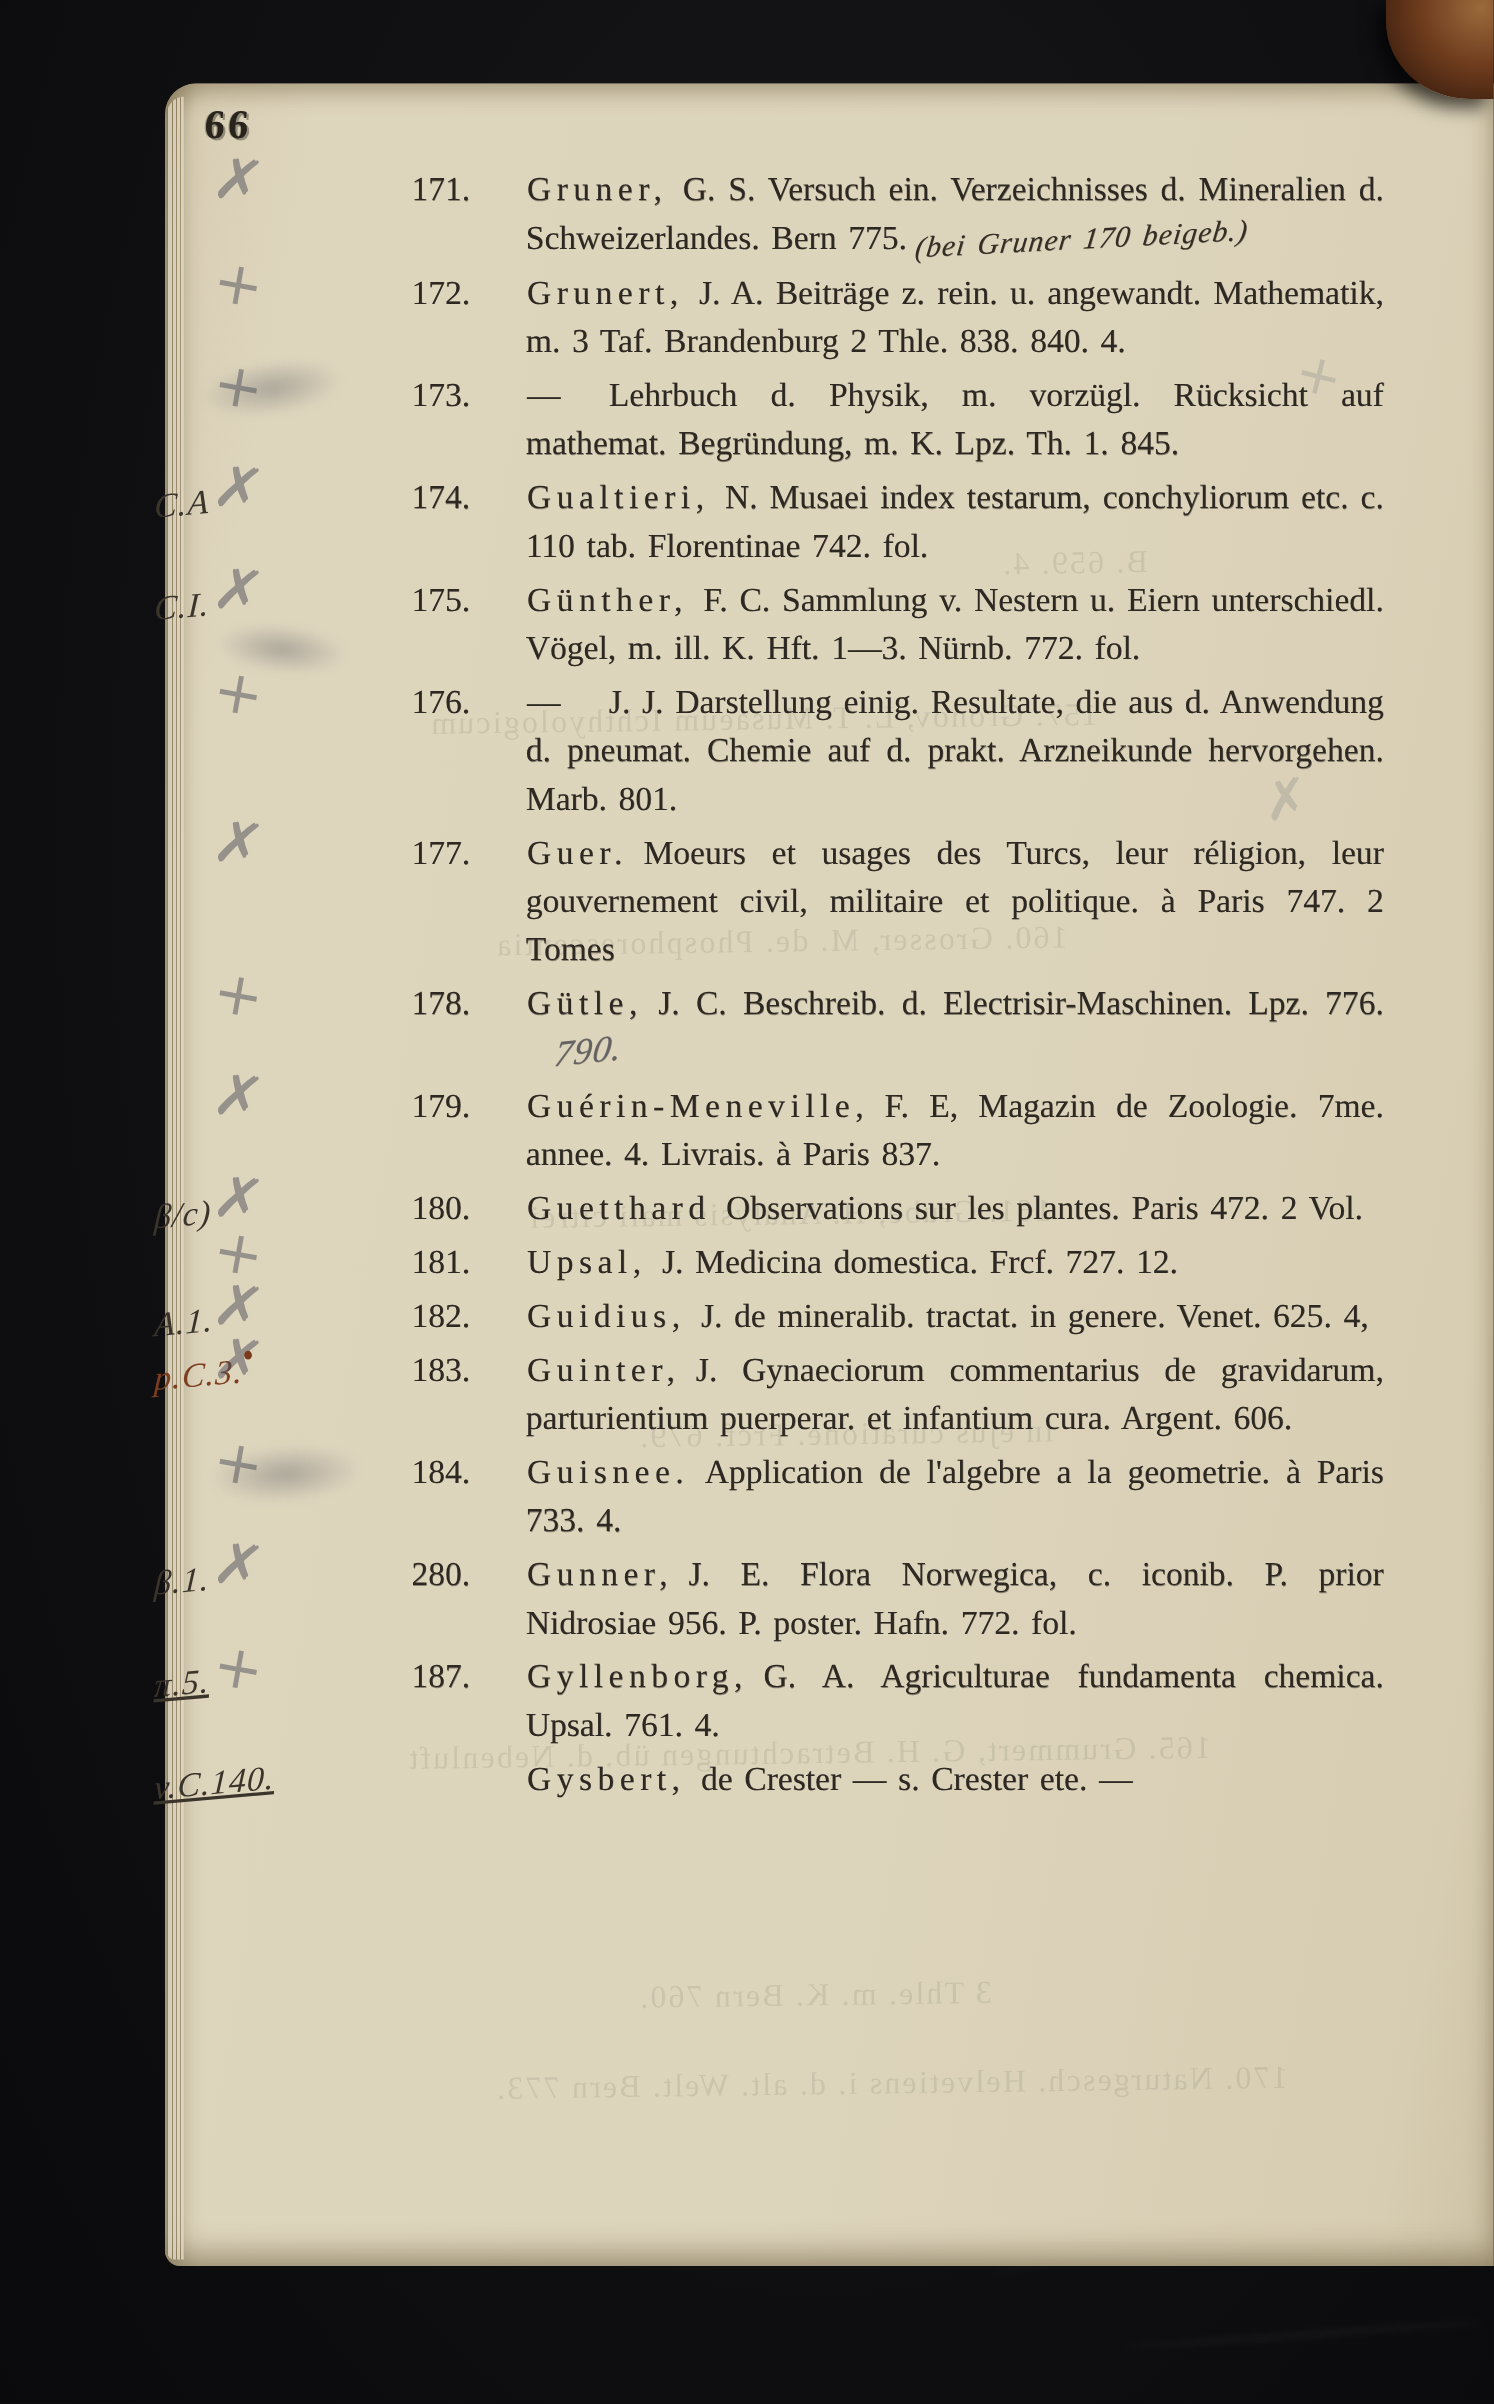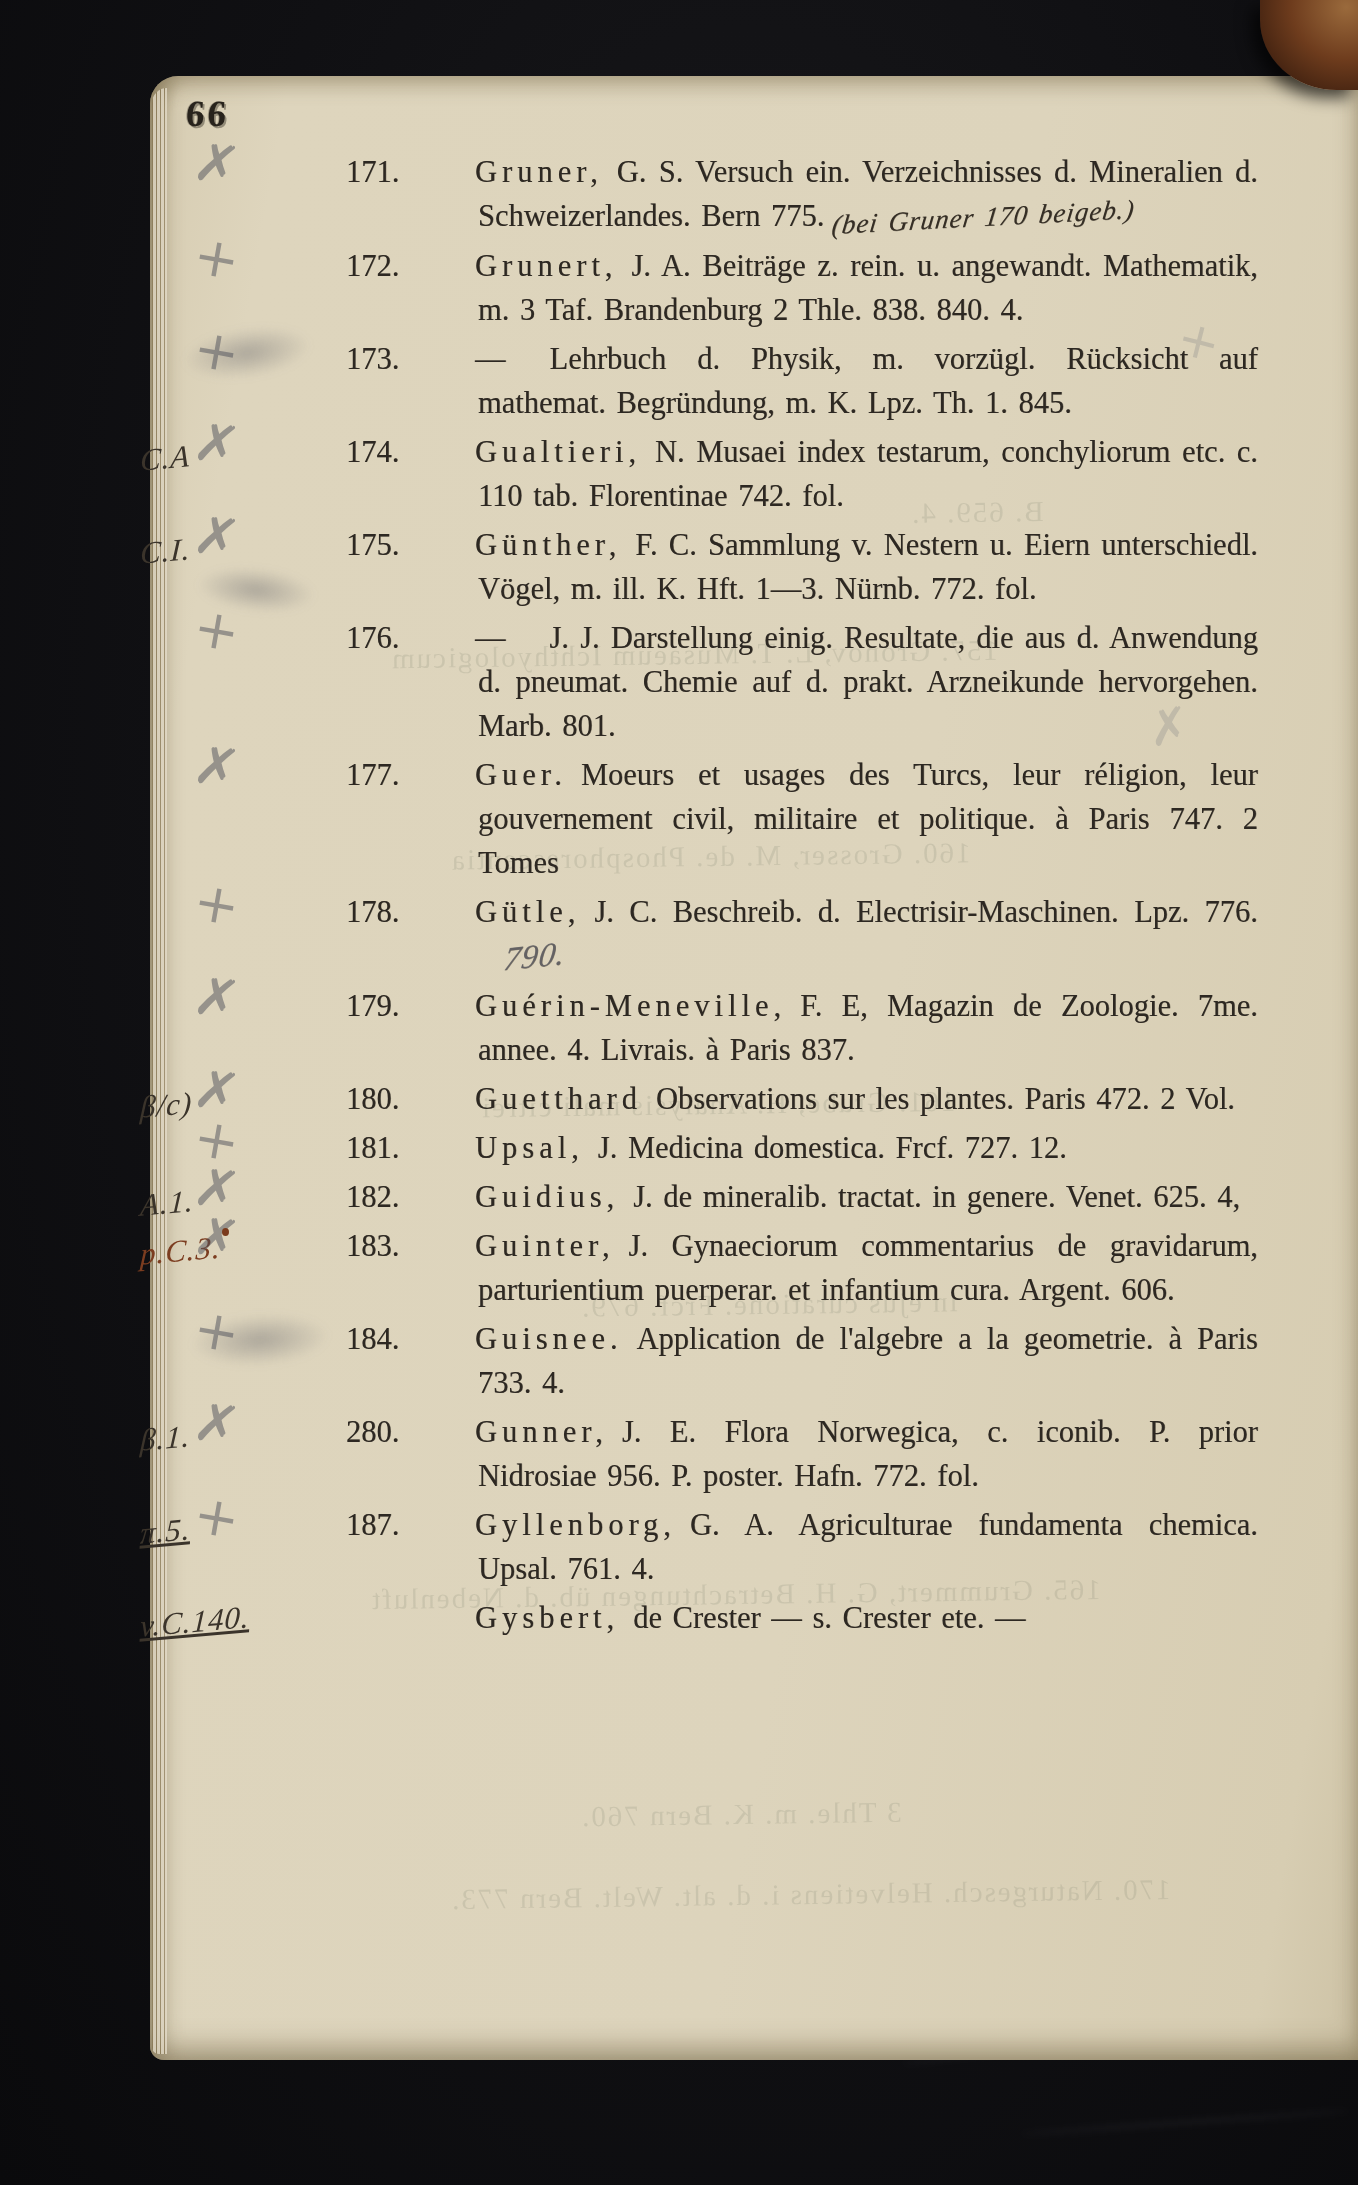--- a/index.html
+++ b/index.html
@@ -36,22 +36,22 @@
     transform:skewX(-4deg);
     text-shadow:2px 2px 0 rgba(40,34,26,.4), -1px 0 0 rgba(40,34,26,.3);
   }
   .text-block{
     position:absolute;left:196px;top:74px;width:912px;
     font-size:30.5px;line-height:44px;color:#2d2822;text-align:justify;
     word-spacing:3px;
     text-shadow:.4px .4px .5px rgba(45,38,28,.45);
   }
   .entry{position:relative;padding-left:132px;text-indent:-132px;margin:0 0 5px 0;}
-  .num{display:inline-block;width:105px;text-indent:0;}
-  .author{letter-spacing:5px;margin-right:14px;margin-left:24px;}
+  .num{display:inline-block;width:105px;text-indent:0;margin-left:28px;}
+  .author{letter-spacing:5px;margin-right:14px;}
   .author.dash{margin-right:44px;letter-spacing:0;}
   .body{}
   .hw-ink{
     font-style:italic;color:#352e25;font-size:27px;letter-spacing:1px;
     display:inline-block;transform:rotate(-3deg) skewX(-10deg);margin-left:8px;text-indent:0;
   }
   .hw-ink.pencil-hw{color:rgba(85,85,94,.75);font-size:33px;transform:rotate(-6deg) skewX(-14deg);margin-left:26px;}
   .margin-note{
     position:absolute;left:-206px;top:1px;width:175px;text-indent:0;text-align:left;
     font-style:italic;font-size:31px;color:#3b342b;letter-spacing:1px;

